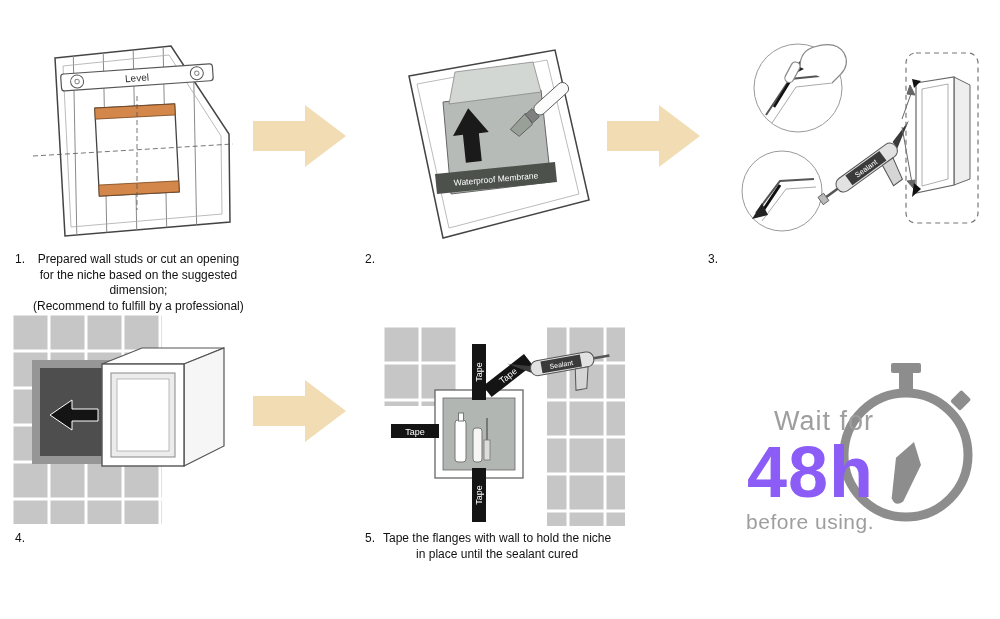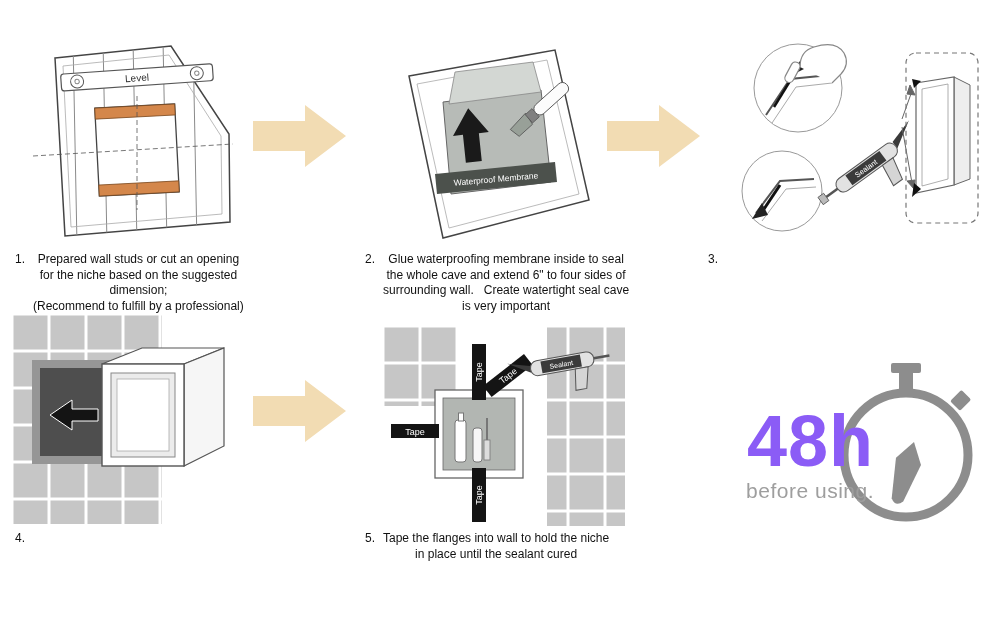--- a/index.html
+++ b/index.html
@@ -128,24 +128,20 @@
 
   <div class="step abs" style="left:15px;top:252px;width:250px">
     <span class="num">1.</span>
     <span class="txt">Prepared wall studs or cut an opening
 for the niche based on the suggested
 dimension;
 (Recommend to fulfill by a professional)</span>
   </div>
   <div class="step abs" style="left:365px;top:252px;width:290px">
     <span class="num">2.</span>
-    <span class="txt">Glue waterproofing membrane inside to seal
-the whole cave and extend 6" to four sides of
-surrounding wall.   Create watertight seal cave
-is very important</span>
   </div>
   <div class="step abs" style="left:708px;top:252px;width:275px">
     <span class="num">3.</span>
   </div>
 
   <svg class="abs" style="left:12px;top:314px;" width="232" height="210" viewBox="0 0 232 210">
     <defs>
       <pattern id="tiles4" width="37" height="37" patternUnits="userSpaceOnUse">
         <rect width="37" height="37" fill="#fff"></rect>
         <rect x="1.5" y="1.5" width="34" height="34" fill="#c6c6c6"></rect>
@@ -208,26 +204,27 @@
       <line x1="64" y1="9.5" x2="80" y2="9.5" stroke="#555" stroke-width="2.5"></line>
       <polygon points="44,17 57,17 52,38 41,38" fill="#d5d5d5" stroke="#555" stroke-width="1"></polygon>
     </g>
   </svg>
 
   <div class="step abs" style="left:15px;top:531px;width:255px">
     <span class="num">4.</span>
   </div>
   <div class="step abs" style="left:365px;top:531px;width:290px">
     <span class="num">5.</span>
-    <span class="txt">Tape the flanges into wall to hold the niche
+    <span class="txt">Tape the flanges with wall to hold the niche
 in place until the sealant cured</span>
   </div>
 
   <div class="timer-box">
     <div class="timer-text">
+      <div class="wait-for">Wait for</div>
       <div class="duration">48h</div>
       <div class="before-using">before using.</div>
     </div>
     <svg class="abs" style="left:116px;top:0;" width="190" height="200" viewBox="0 0 190 200">
       <circle cx="98" cy="105" r="62" fill="none" stroke="#8d8d8d" stroke-width="9"></circle>
       <rect x="91" y="22" width="14" height="18" fill="#8d8d8d"></rect>
       <rect x="83" y="13" width="30" height="10" rx="2" fill="#8d8d8d"></rect>
       <g transform="translate(147,56) rotate(45)">
         <rect x="-7" y="-16" width="14" height="16" rx="2" fill="#8d8d8d"></rect>
       </g>

